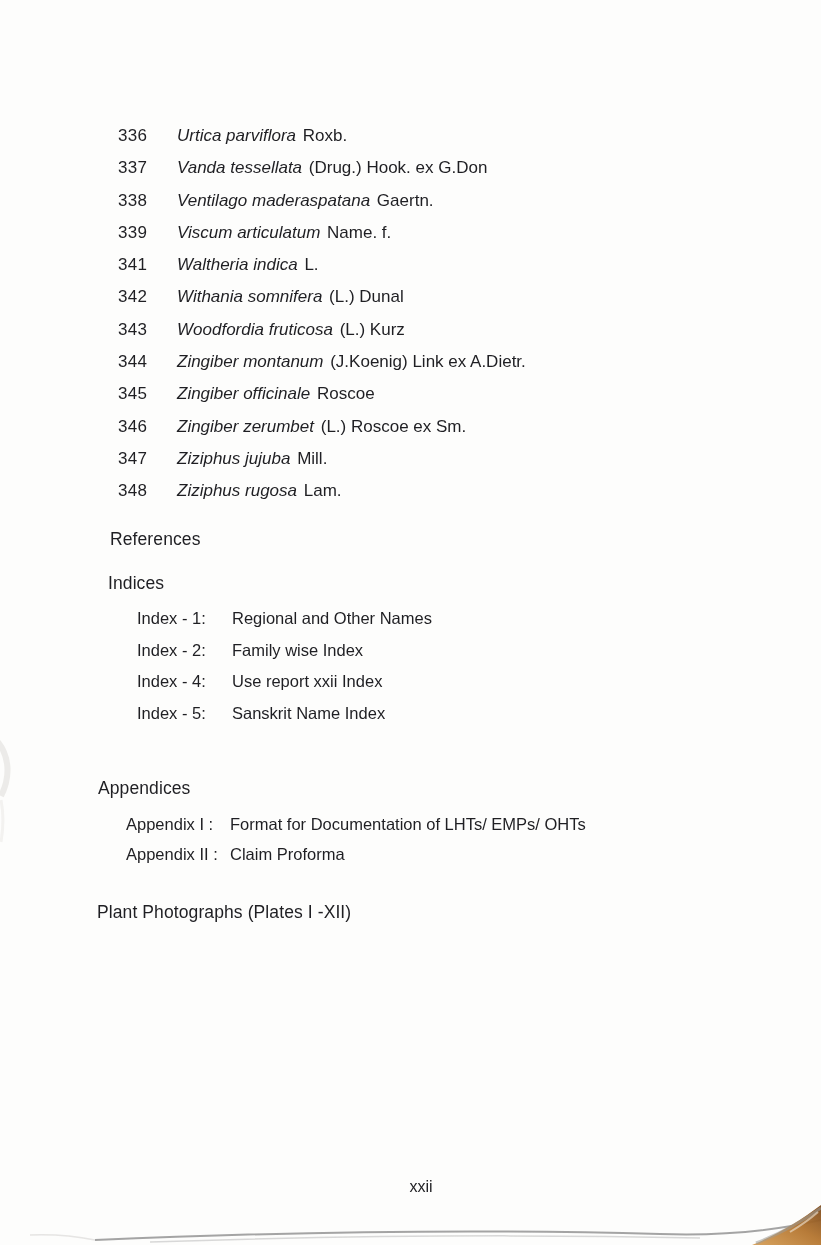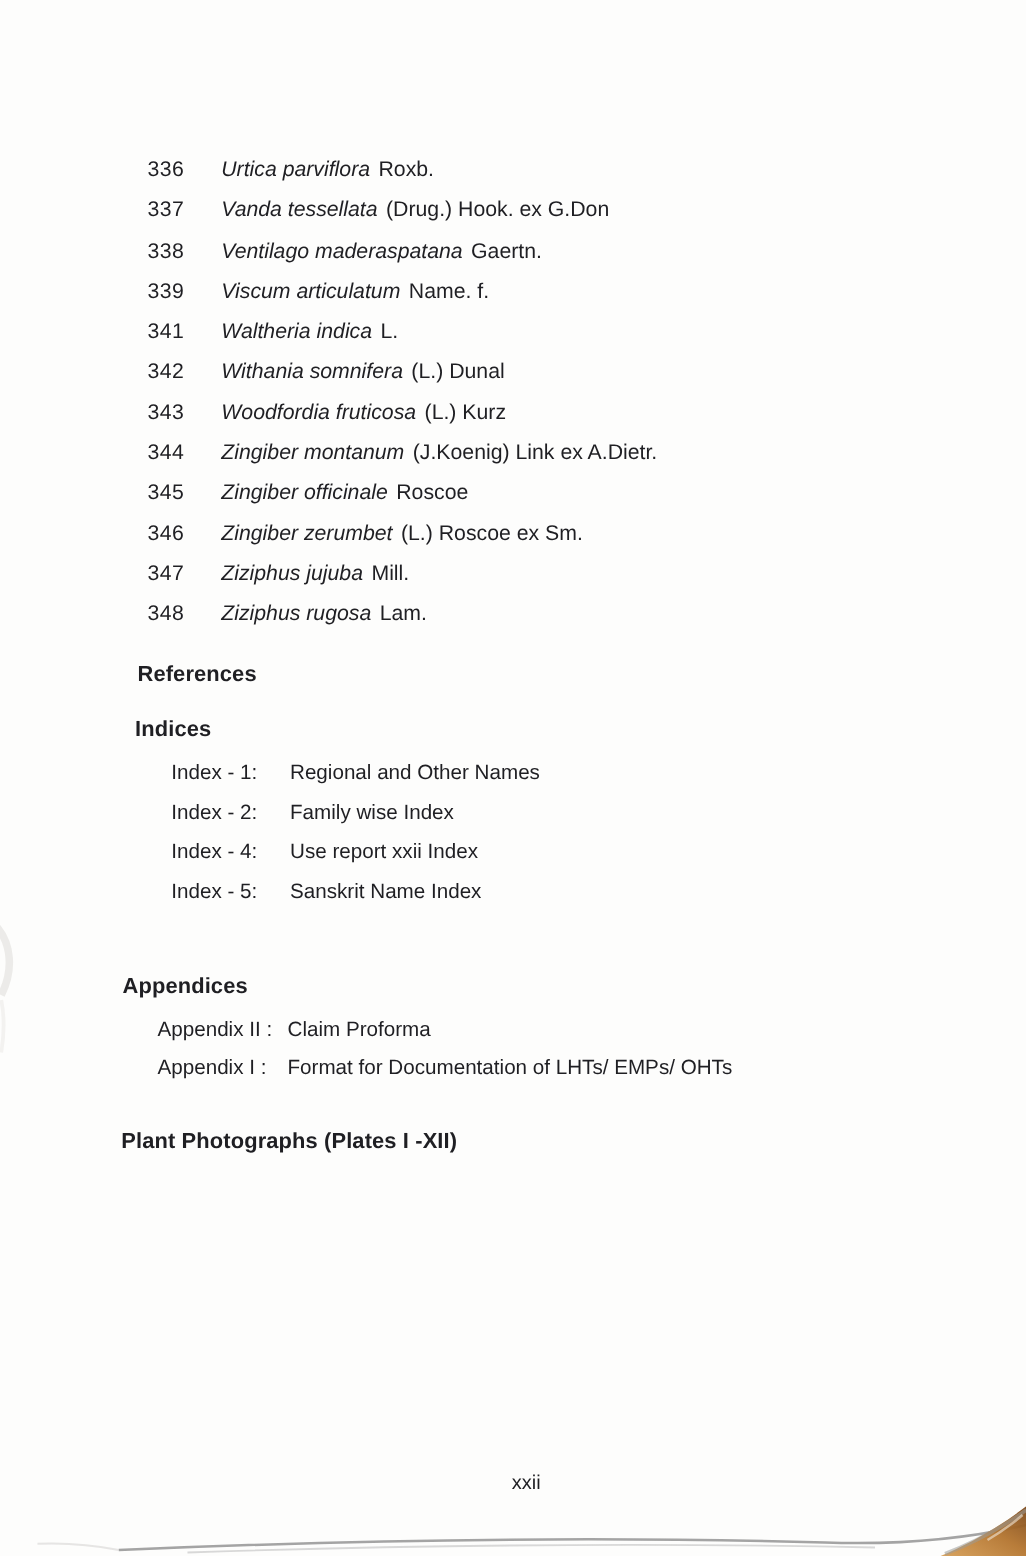--- a/index.html
+++ b/index.html
@@ -10,21 +10,21 @@
     color:#1f1f23;
   }
   .page{position:absolute;inset:0;}
   
   .plant-list{position:absolute;left:118px;top:86px;margin-top:40px;}
   .plant-row{display:flex;height:32.3px;font-size:17px;line-height:20px;}
   .plant-num{width:59px;letter-spacing:.3px;}
   .plant-name i{font-style:italic;}
   .plant-name .auth{margin-left:2px;}
   
-  .h-bold{position:absolute;font-size:17.5px;font-weight:700;letter-spacing:.1px;}
+  .h-bold{position:absolute;font-size:17.5px;font-weight:400;letter-spacing:.1px;}
   
   .index-list{position:absolute;left:137px;top:608px;}
   .index-row{display:flex;height:31.5px;font-size:16.5px;line-height:20px;}
   .index-label{width:95px;}
   
   .appendix-list{position:absolute;left:126px;top:814px;}
   .appendix-row{display:flex;height:30px;font-size:16.5px;line-height:20px;}
   .appendix-label{width:104px;}
   
   .page-number{position:absolute;left:0;top:1178px;width:842px;text-align:center;font-size:16px;}
@@ -105,26 +105,26 @@
     </div>
     <div class="index-row">
       <span class="index-label">Index - 5:</span>
       <span class="index-title">Sanskrit Name Index</span>
     </div>
   </div>
 
   <div class="h-bold" style="left:98px;top:778px;">Appendices</div>
   <div class="appendix-list">
     <div class="appendix-row">
+      <span class="appendix-label">Appendix I :</span>
+      <span class="appendix-title">Format for Documentation of LHTs/ EMPs/ OHTs</span>
+    </div>
+    <div class="appendix-row">
       <span class="appendix-label">Appendix II :</span>
       <span class="appendix-title">Claim Proforma</span>
-    </div>
-    <div class="appendix-row">
-      <span class="appendix-label">Appendix I :</span>
-      <span class="appendix-title">Format for Documentation of LHTs/ EMPs/ OHTs</span>
     </div>
   </div>
 
   <div class="h-bold" style="left:97px;top:888px;margin-top:14px;">Plant Photographs (Plates I -XII)</div>
 
   <div class="page-number">xxii</div>
 
   <svg class="artifacts" width="821" height="1245" viewBox="0 0 821 1245">
     <defs>
       <linearGradient id="wedge" x1="0" y1="1" x2="1" y2="0">

